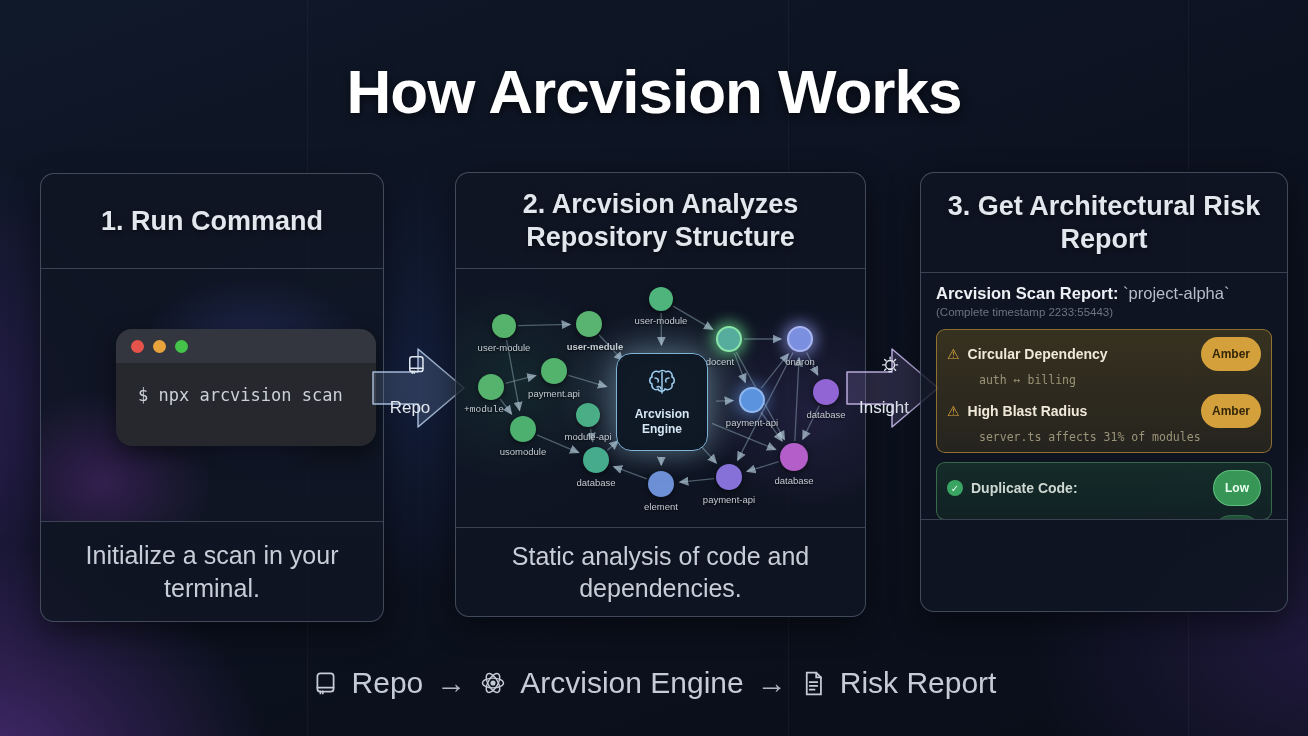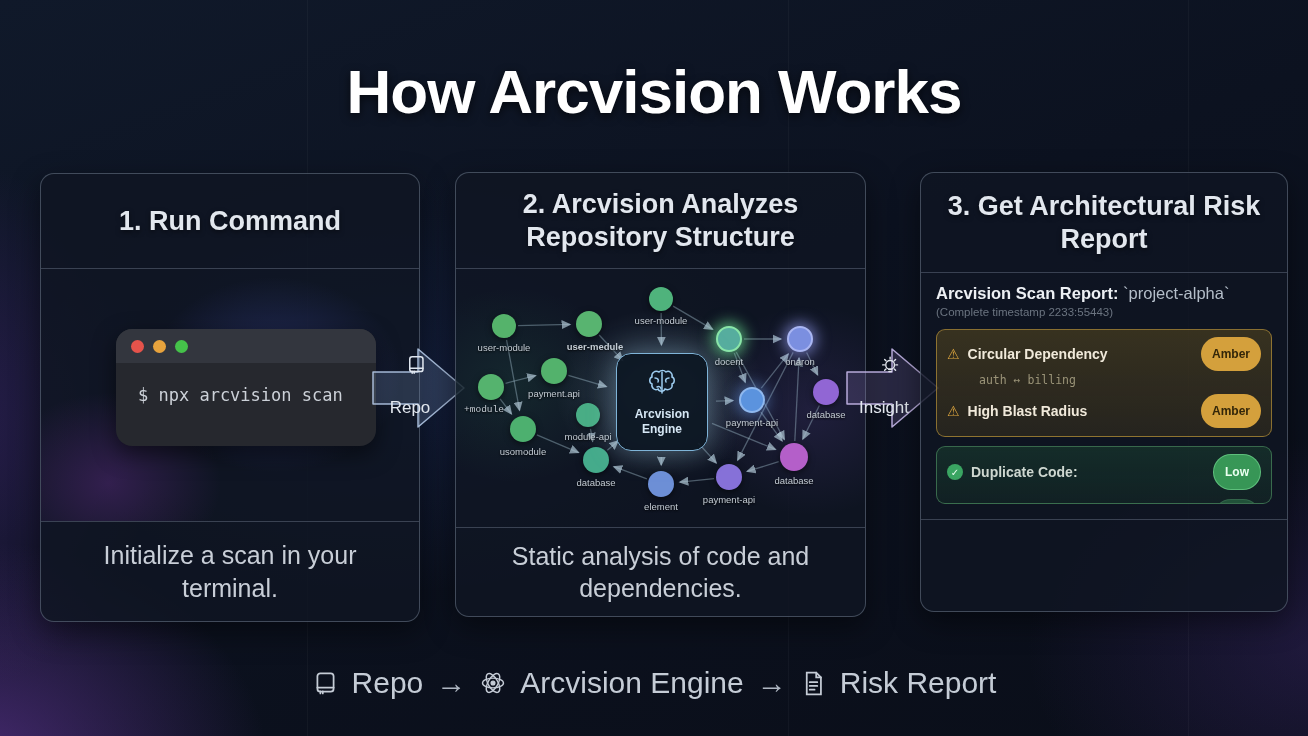--- a/index.html
+++ b/index.html
@@ -33,21 +33,21 @@
     font-size:27px; font-weight:700; color:#e2e7ee; line-height:1.2;
     text-shadow:0 2px 5px rgba(0,0,0,0.5);
   }
   .card-caption {
     border-top:1px solid rgba(148,162,182,0.32);
     display:flex; align-items:center; justify-content:center; text-align:center;
     font-size:25px; color:#c8ced7; line-height:1.3; padding:20px 18px;
   }
 
   
-  #card1 { left:40px; top:173px; width:380px; height:449px; }
+  #card1 { left:40px; top:173px; width:344px; height:449px; }
   #card1 .card-header { height:95px; }
   #card1 .card-body { position:relative; flex:1; }
   #card1 .card-body::before { content:""; position:absolute; inset:0;
     background:
       radial-gradient(180px 140px at 62% 42%, rgba(86,96,226,0.30), transparent 70%),
       radial-gradient(160px 130px at 18% 85%, rgba(150,60,200,0.26), transparent 70%);
   }
   #card1 .card-caption { height:100px; }
   .terminal {
     position:absolute; left:75px; top:60px; width:260px; height:117px;
@@ -212,21 +212,21 @@
         <div class="graph-label" style="left: 98px; top: 119px;">payment.api</div>
         <div class="graph-node" style="left: 35px; top: 118px; width: 26px; height: 26px; background: rgb(85, 179, 110); box-shadow: rgba(0, 0, 0, 0.5) 0px 2px 6px;"></div>
         <div class="graph-label" style="left: 28px; top: 135px; font-family: Liberation Mono, monospace;">+module</div>
         <div class="graph-node" style="left: 132px; top: 146px; width: 24px; height: 24px; background: rgb(73, 173, 133); box-shadow: rgba(0, 0, 0, 0.5) 0px 2px 6px;"></div>
         <div class="graph-label" style="left: 132px; top: 162px;">module-api</div>
         <div class="graph-node" style="left: 67px; top: 160px; width: 26px; height: 26px; background: rgb(77, 176, 111); box-shadow: rgba(0, 0, 0, 0.5) 0px 2px 6px;"></div>
         <div class="graph-label" style="left: 67px; top: 177px;">usomodule</div>
         <div class="graph-node" style="left: 140px; top: 191px; width: 26px; height: 26px; background: rgb(69, 171, 139); box-shadow: rgba(0, 0, 0, 0.5) 0px 2px 6px;"></div>
         <div class="graph-label" style="left: 140px; top: 208px;">database</div>
         <div class="graph-node" style="left: 273px; top: 70px; width: 26px; height: 26px; background: rgb(86, 173, 158); box-shadow: rgba(110, 230, 150, 0.65) 0px 0px 14px 4px; border: 2px solid rgb(138, 230, 168);"></div>
-        <div class="graph-label" style="left: 273px; top: 87px;">docent</div>
+        <div class="graph-label" style="left: 264px; top: 87px;">docent</div>
         <div class="graph-node" style="left: 344px; top: 70px; width: 26px; height: 26px; background: rgb(123, 143, 224); box-shadow: rgba(150, 160, 245, 0.6) 0px 0px 14px 4px; border: 2px solid rgb(170, 182, 242);"></div>
         <div class="graph-label" style="left: 344px; top: 87px;">onaron</div>
         <div class="graph-node" style="left: 296px; top: 131px; width: 26px; height: 26px; background: rgb(91, 147, 222); box-shadow: rgba(110, 160, 240, 0.45) 0px 0px 14px 4px; border: 2px solid rgb(143, 184, 238);"></div>
         <div class="graph-label" style="left: 296px; top: 148px;">payment-api</div>
         <div class="graph-node" style="left: 370px; top: 123px; width: 26px; height: 26px; background: rgb(145, 102, 212); box-shadow: rgba(0, 0, 0, 0.5) 0px 2px 6px;"></div>
         <div class="graph-label" style="left: 370px; top: 140px;">database</div>
         <div class="graph-node" style="left: 338px; top: 188px; width: 28px; height: 28px; background: rgb(180, 95, 201); box-shadow: rgba(0, 0, 0, 0.5) 0px 2px 6px;"></div>
         <div class="graph-label" style="left: 338px; top: 206px;">database</div>
         <div class="graph-node" style="left: 273px; top: 208px; width: 26px; height: 26px; background: rgb(134, 113, 216); box-shadow: rgba(0, 0, 0, 0.5) 0px 2px 6px;"></div>
         <div class="graph-label" style="left: 273px; top: 225px;">payment-api</div>
@@ -276,20 +276,21 @@
         <span class="warn-icon">⚠</span>
         <span class="row-title">Circular Dependency</span>
         <span class="badge amber">Amber</span>
       </div>
       <div class="risk-detail">auth ↔ billing</div>
       <div class="risk-row">
         <span class="warn-icon">⚠</span>
         <span class="row-title">High Blast Radius</span>
         <span class="badge amber">Amber</span>
       </div>
+      <div class="risk-detail last">server.ts affects 31% of modules</div>
     </div>
     <div class="green-box">
       <div class="risk-row">
         <span class="check-icon">✓</span>
         <span class="row-title low-title">Duplicate Code:</span>
         <span class="badge low">Low</span>
       </div>
       <div class="risk-row low-row2">
         <span class="check-icon">✓</span>
         <span class="row-title low-title">Duplicate Code:</span>

